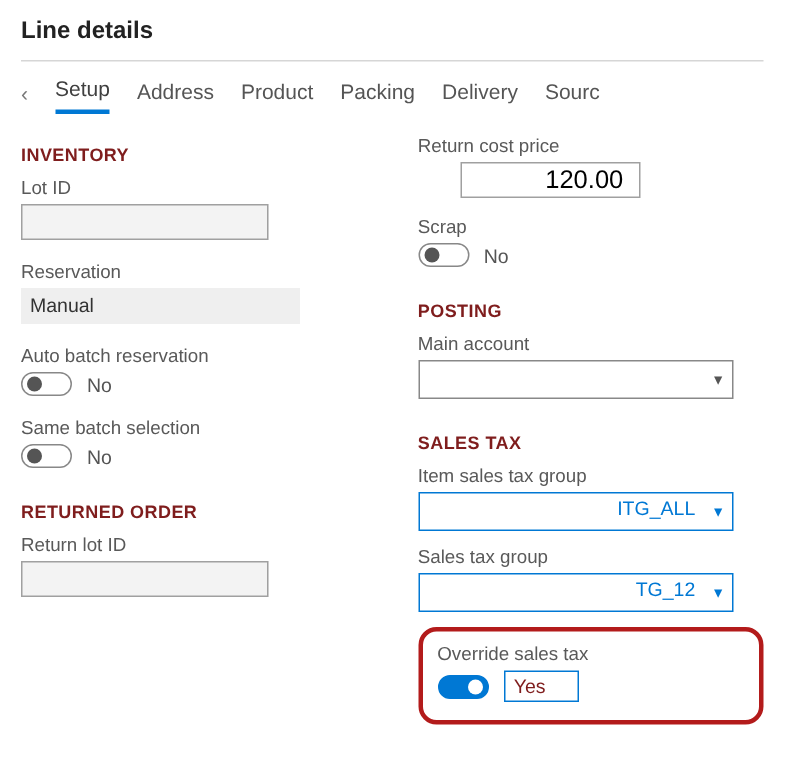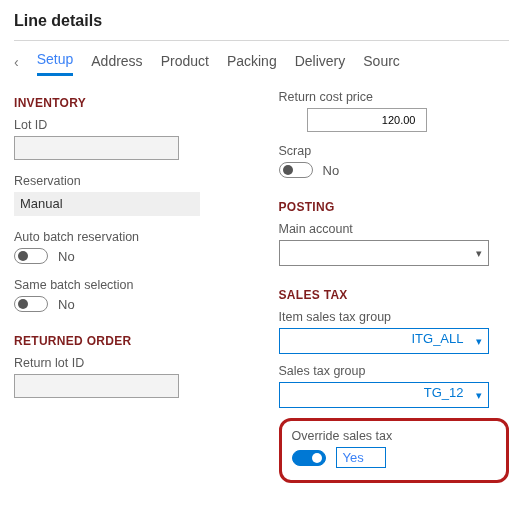--- a/index.html
+++ b/index.html
@@ -33,21 +33,21 @@
     color: #777;
     font-size: 14px;
     cursor: pointer;
   }
   .tab {
     cursor: pointer;
     padding: 4px 0 6px 0;
     color: #555;
   }
   .tab.active {
-    color: #3b82f6;
+    color: #404040;
     border-bottom: 3px solid #0078d4;
     font-weight: 500;
   }
   .cols {
     display: flex;
     gap: 34px;
   }
   .col { flex: 1; min-width: 0; }
   .section-h {
     font-size: 12px;
@@ -75,21 +75,21 @@
     background: #efefef;
     width: 186px;
     padding: 4px 6px;
   }
   .num-input {
     width: 120px;
     height: 24px;
     border: 1px solid #a0a0a0;
     text-align: right;
     padding: 2px 10px;
-    font-size: 11px;
+    font-size: 17px;
     background: #fff;
   }
   .select {
     width: 210px;
     height: 26px;
     border: 1px solid #888;
     background: #fff;
     padding: 2px 24px 2px 8px;
     font-size: 13px;
     color: #333;
@@ -138,21 +138,21 @@
   }
   .toggle.on .knob {
     background: #fff;
     left: auto; right: 3px;
   }
   .toggle-label-off { color: #555; font-size: 13px; }
   .toggle-val-box {
     border: 1px solid #0078d4;
     padding: 2px 14px 2px 6px;
     font-size: 13px;
-    color: #3b82f6;
+    color: #7f1d1d;
     background: #fff;
     min-width: 50px;
   }
   .highlight-box {
     border: 3px solid #b31b1b;
     border-radius: 12px;
     padding: 8px 10px 12px 10px;
     margin-top: 10px;
     width: 230px;
   }

